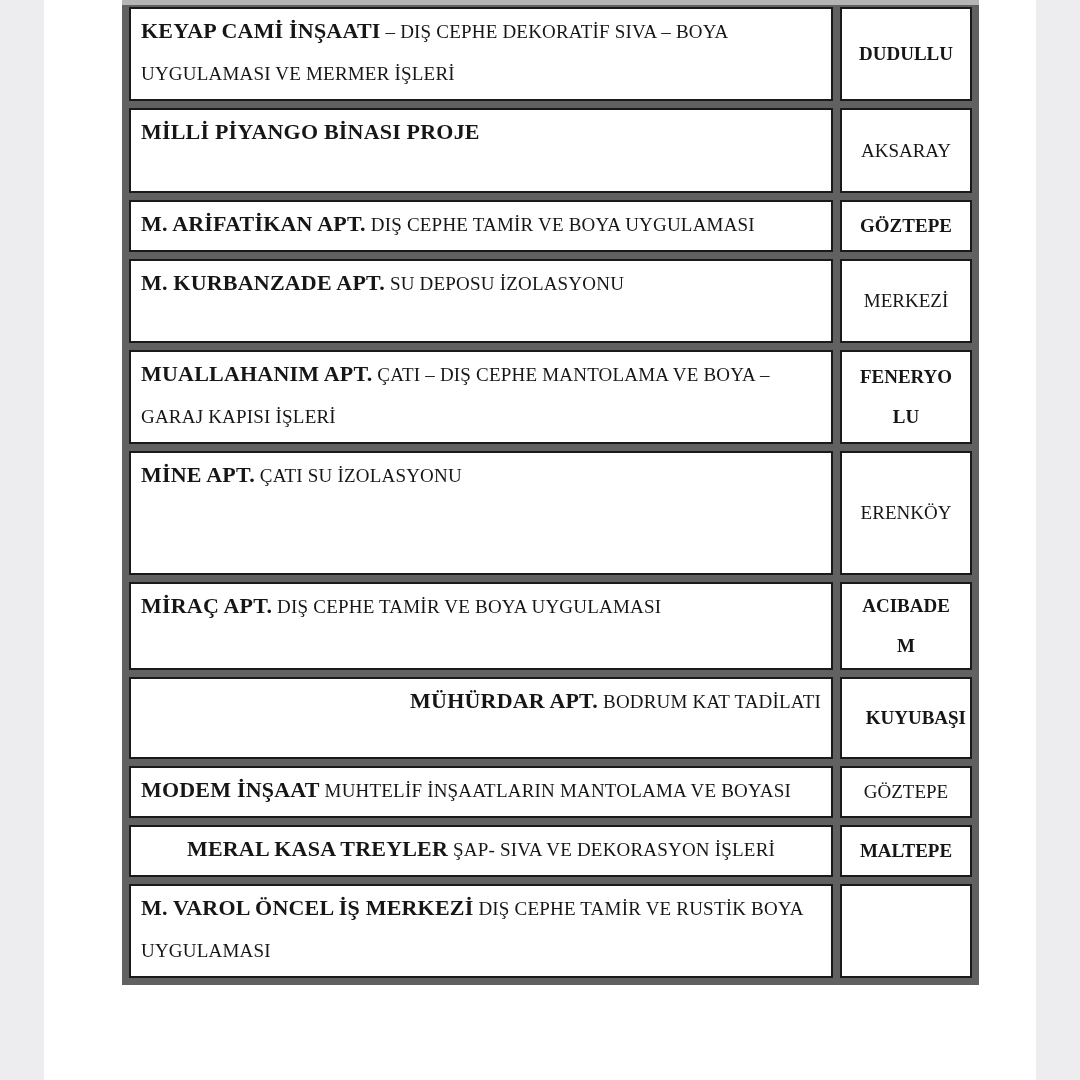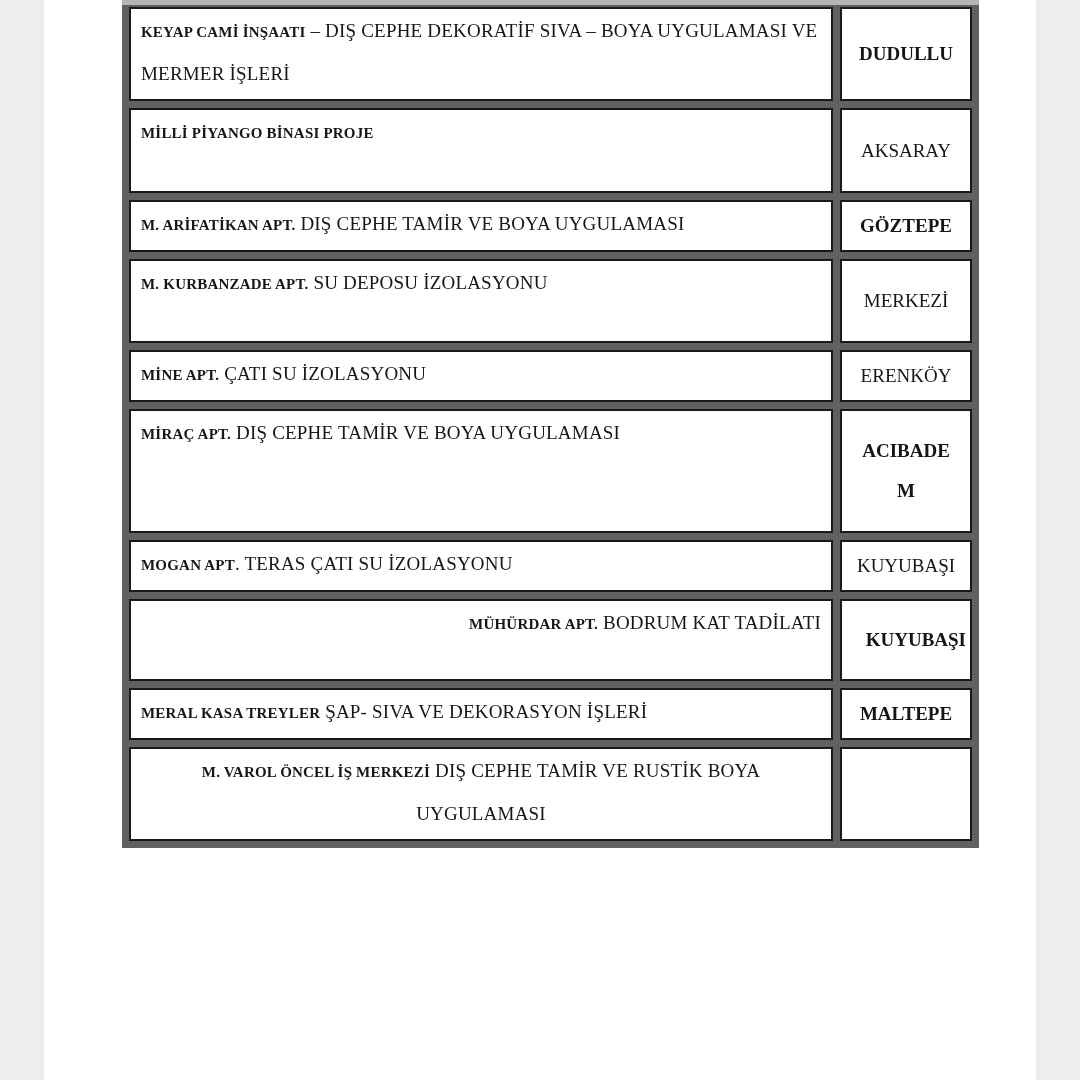--- a/index.html
+++ b/index.html
@@ -47,21 +47,21 @@
   td.cell-location{
     width:132px;
     vertical-align:middle;
     text-align:center;
     padding:2px 4px;
     font-size:19px;
     line-height:40px;
     white-space:pre-line;
     margin-left:32px;
   }
-  .project-name{font-weight:bold;font-size:15px;}
+  .project-name{font-weight:bold;font-size:22px;}
   .location-bold{font-weight:bold;}
   
   tr:nth-child(1)  td{height:84px;}
   tr:nth-child(2)  td{height:85px;}
   tr:nth-child(3)  td{height:45px;}
   tr:nth-child(4)  td{height:84px;}
   tr:nth-child(5)  td{height:45px;}
   tr:nth-child(6)  td{height:124px;}
   tr:nth-child(7)  td{height:41px;}
   tr:nth-child(8)  td{height:82px;text-align:right;}
@@ -91,42 +91,47 @@
   <tr>
     <td class="cell-project"><span class="project-name">M. ARİFATİKAN APT.</span><span class="project-desc"> DIŞ CEPHE TAMİR VE BOYA UYGULAMASI</span></td>
     <td class="cell-location"><span class="location-label location-bold">GÖZTEPE</span></td>
   </tr>
 
   <tr>
     <td class="cell-project"><span class="project-name">M. KURBANZADE APT.</span><span class="project-desc"> SU DEPOSU İZOLASYONU</span></td>
     <td class="cell-location"><span class="location-label">MERKEZİ</span></td>
   </tr>
 
+  <tr>
+    <td class="cell-project"><span class="project-name">MUALLAHANIM APT.</span><span class="project-desc"> ÇATI – DIŞ CEPHE MANTOLAMA VE BOYA – GARAJ KAPISI İŞLERİ</span></td>
+    <td class="cell-location"><span class="location-label location-bold">FENERYO
+LU</span></td>
+  </tr>
 
   <tr>
     <td class="cell-project"><span class="project-name">MİNE APT.</span><span class="project-desc"> ÇATI SU İZOLASYONU</span></td>
     <td class="cell-location"><span class="location-label">ERENKÖY</span></td>
   </tr>
 
   <tr>
     <td class="cell-project"><span class="project-name">MİRAÇ APT.</span><span class="project-desc"> DIŞ CEPHE TAMİR VE BOYA UYGULAMASI</span></td>
     <td class="cell-location"><span class="location-label location-bold">ACIBADE
 M</span></td>
   </tr>
 
-  <tr>
-    <td class="cell-project"><span class="project-name">MOGAN APT</span><span class="project-desc">. TERAS ÇATI SU İZOLASYONU</span></td>
-    <td class="cell-location"><span class="location-label">KUYUBAŞI</span></td>
-  </tr>
 
   <tr>
     <td class="cell-project"><span class="project-name">MÜHÜRDAR APT.</span><span class="project-desc"> BODRUM KAT TADİLATI</span></td>
     <td class="cell-location"><span class="location-label location-bold">KUYUBAŞI</span></td>
   </tr>
 
+  <tr>
+    <td class="cell-project"><span class="project-name">MODEM İNŞAAT</span><span class="project-desc"> MUHTELİF İNŞAATLARIN MANTOLAMA VE BOYASI</span></td>
+    <td class="cell-location"><span class="location-label">GÖZTEPE</span></td>
+  </tr>
 
   <tr>
     <td class="cell-project"><span class="project-name">MERAL KASA TREYLER</span><span class="project-desc"> ŞAP- SIVA VE DEKORASYON İŞLERİ</span></td>
     <td class="cell-location"><span class="location-label location-bold">MALTEPE</span></td>
   </tr>
 
   <tr>
     <td class="cell-project"><span class="project-name">M. VAROL ÖNCEL İŞ MERKEZİ</span><span class="project-desc"> DIŞ CEPHE TAMİR VE RUSTİK BOYA UYGULAMASI</span></td>
     <td class="cell-location"><span class="location-label"></span></td>
   </tr>

